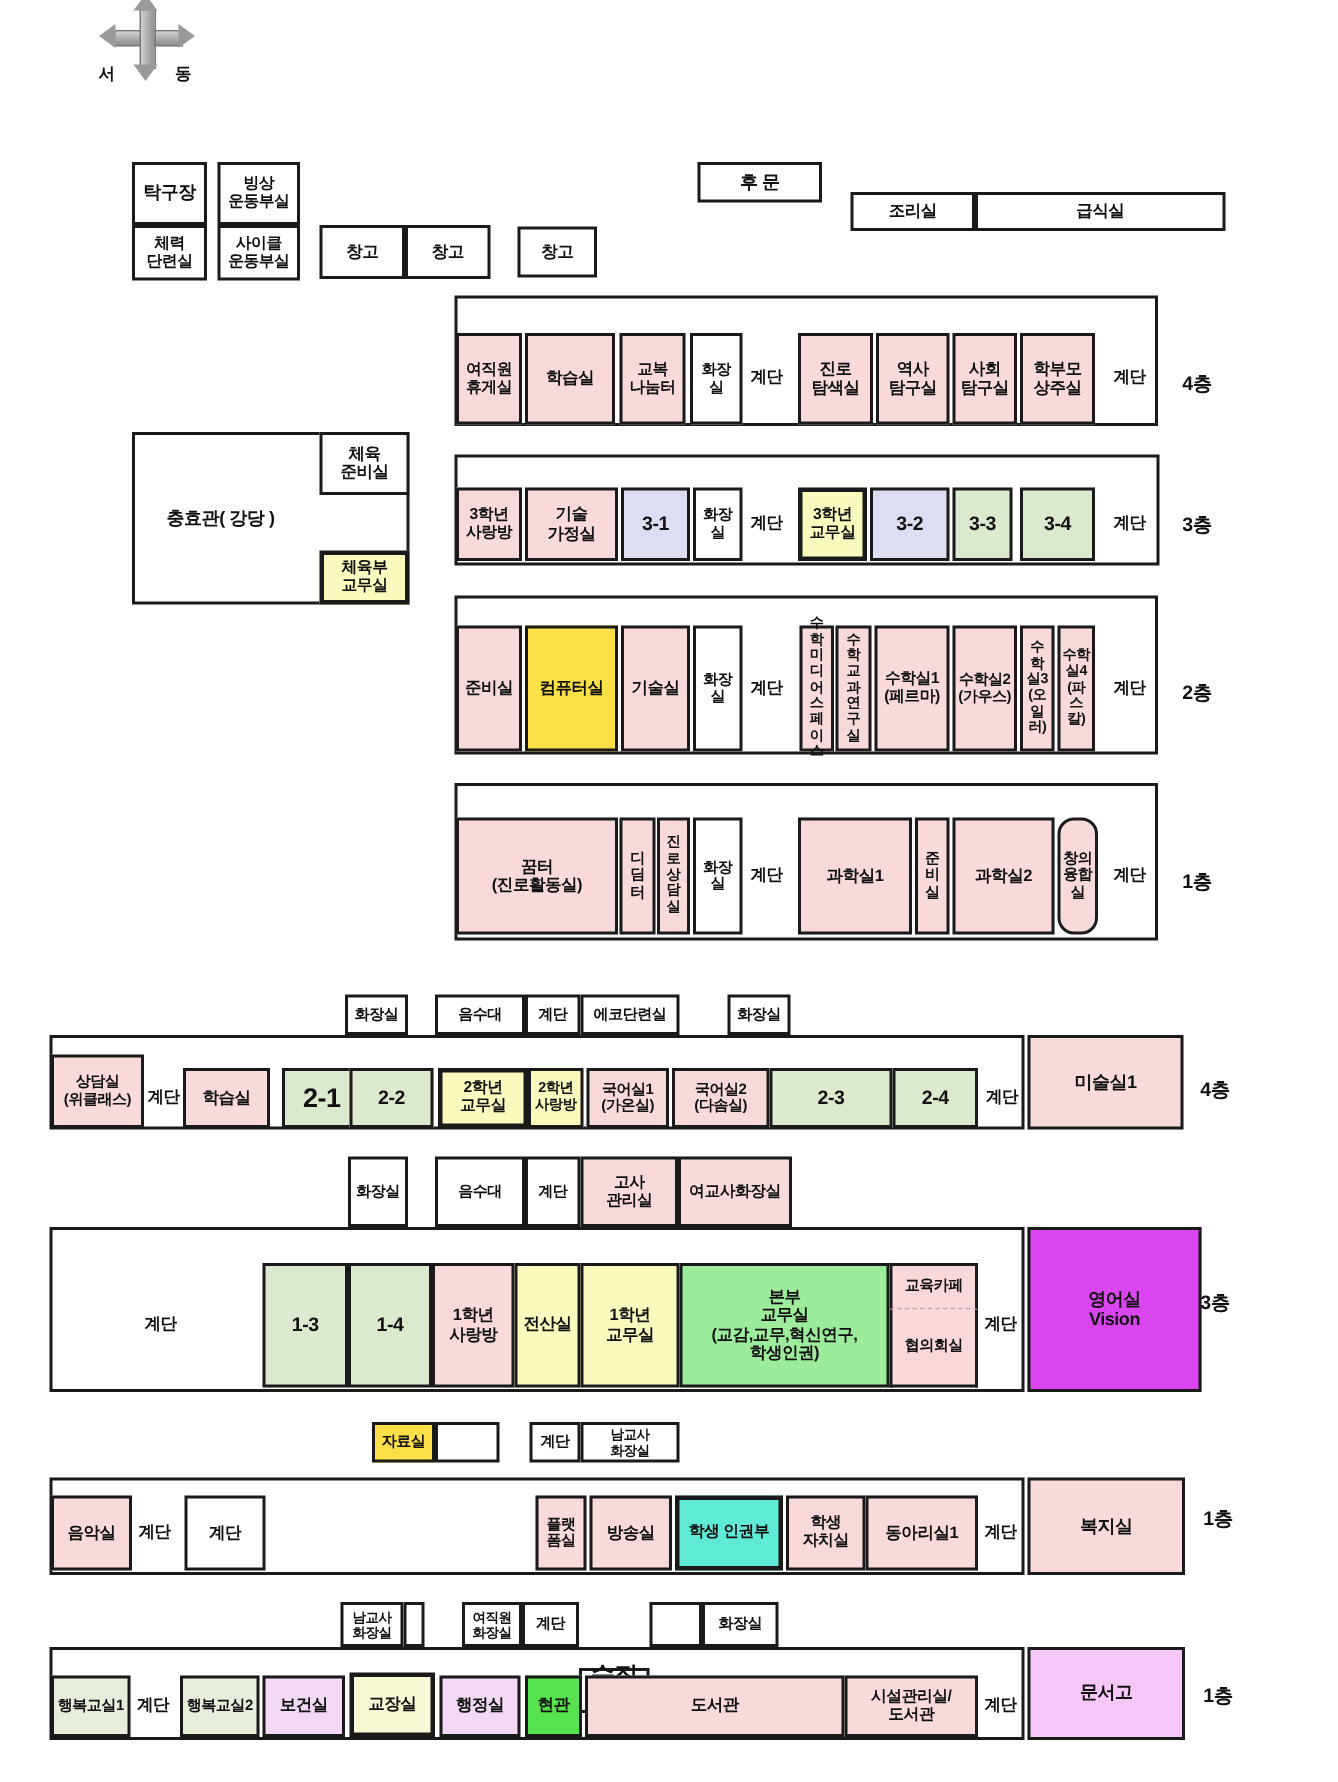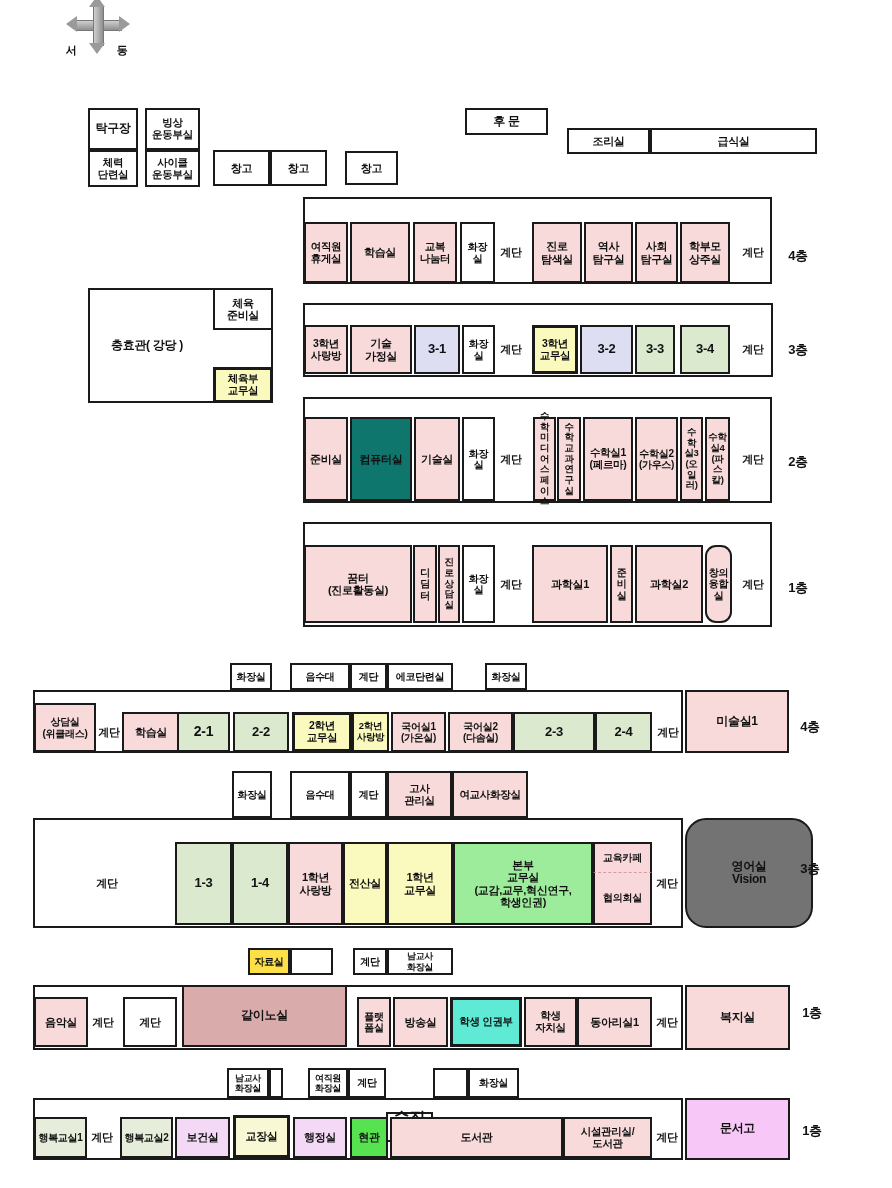--- a/index.html
+++ b/index.html
@@ -89,21 +89,21 @@
     <div class="room" style="left: 350px; top: 325px; width: 62px; height: 49px; background: rgb(248, 218, 218); font-size: 11px;">기술
 가정실</div>
     <div class="room" style="left: 414px; top: 325px; width: 46px; height: 49px; background: rgb(222, 222, 243); font-size: 13px;">3-1</div>
     <div class="room" style="left: 462px; top: 325px; width: 33px; height: 49px; background: rgb(255, 255, 255); font-size: 10px;">화장실</div>
     <div class="room thick" style="left: 532px; top: 325px; width: 46px; height: 49px; background: rgb(250, 250, 190); font-size: 10.5px;">3학년
 교무실</div>
     <div class="room" style="left: 580px; top: 325px; width: 53px; height: 49px; background: rgb(222, 222, 243); font-size: 13px;">3-2</div>
     <div class="room" style="left: 635px; top: 325px; width: 40px; height: 49px; background: rgb(219, 233, 207); font-size: 13px;">3-3</div>
     <div class="room" style="left: 680px; top: 325px; width: 50px; height: 49px; background: rgb(219, 233, 207); font-size: 13px;">3-4</div>
     <div class="room" style="left: 304px; top: 417px; width: 44px; height: 84px; background: rgb(248, 218, 218); font-size: 11px;">준비실</div>
-    <div class="room" style="left: 350px; top: 417px; width: 62px; height: 84px; background: #0f766e; font-size: 11px;">컴퓨터실</div>
+    <div class="room" style="left: 350px; top: 417px; width: 62px; height: 84px; background: #fde047; font-size: 11px;">컴퓨터실</div>
     <div class="room" style="left: 414px; top: 417px; width: 46px; height: 84px; background: rgb(248, 218, 218); font-size: 11px;">기술실</div>
     <div class="room" style="left: 462px; top: 417px; width: 33px; height: 84px; background: rgb(255, 255, 255); font-size: 10px;">화장실</div>
     <div class="room" style="left: 533px; top: 417px; width: 23px; height: 84px; background: rgb(248, 218, 218); font-size: 9.5px;">수학
 미디
 어스
 페이
 스</div>
     <div class="room" style="left: 557px; top: 417px; width: 24px; height: 84px; background: rgb(248, 218, 218); font-size: 9.5px;">수학
 교과
 연구
@@ -138,21 +138,21 @@
 융합
 실</div>
     <div class="room" style="left: 230px; top: 663px; width: 42px; height: 27px; background: rgb(255, 255, 255); font-size: 10px;">화장실</div>
     <div class="room" style="left: 290px; top: 663px; width: 60px; height: 27px; background: rgb(255, 255, 255); font-size: 10px;">음수대</div>
     <div class="room" style="left: 350px; top: 663px; width: 37px; height: 27px; background: rgb(255, 255, 255); font-size: 10px;">계단</div>
     <div class="room" style="left: 387px; top: 663px; width: 66px; height: 27px; background: rgb(255, 255, 255); font-size: 10px;">에코단련실</div>
     <div class="room" style="left: 485px; top: 663px; width: 42px; height: 27px; background: rgb(255, 255, 255); font-size: 10px;">화장실</div>
     <div class="room" style="left: 34px; top: 703px; width: 62px; height: 49px; background: rgb(248, 218, 218); font-size: 10px;">상담실
 (위클래스)</div>
     <div class="room" style="left: 122px; top: 712px; width: 58px; height: 40px; background: rgb(248, 218, 218); font-size: 11px;">학습실</div>
-    <div class="room" style="left: 177px; top: 712px; width: 53px; height: 40px; background: rgb(219, 233, 207); font-size: 14px;">2-1</div>
+    <div class="room" style="left: 188px; top: 712px; width: 53px; height: 40px; background: rgb(219, 233, 207); font-size: 18px;">2-1</div>
     <div class="room" style="left: 233px; top: 712px; width: 56px; height: 40px; background: rgb(219, 233, 207); font-size: 13px;">2-2</div>
     <div class="room thick" style="left: 292px; top: 712px; width: 60px; height: 40px; background: rgb(250, 250, 190); font-size: 10.5px;">2학년
 교무실</div>
     <div class="room" style="left: 352px; top: 712px; width: 37px; height: 40px; background: rgb(250, 250, 190); font-size: 9.5px;">2학년
 사랑방</div>
     <div class="room" style="left: 391px; top: 712px; width: 55px; height: 40px; background: rgb(248, 218, 218); font-size: 10px;">국어실1
 (가온실)</div>
     <div class="room" style="left: 448px; top: 712px; width: 65px; height: 40px; background: rgb(248, 218, 218); font-size: 10px;">국어실2
 (다솜실)</div>
     <div class="room" style="left: 513px; top: 712px; width: 82px; height: 40px; background: rgb(219, 233, 207); font-size: 13px;">2-3</div>
@@ -170,30 +170,29 @@
 사랑방</div>
     <div class="room" style="left: 343px; top: 842px; width: 44px; height: 83px; background: rgb(250, 250, 190); font-size: 11px;">전산실</div>
     <div class="room" style="left: 387px; top: 842px; width: 66px; height: 83px; background: rgb(250, 250, 190); font-size: 11px;">1학년
 교무실</div>
     <div class="room" style="left: 453px; top: 842px; width: 140px; height: 83px; background: rgb(156, 236, 156); font-size: 11px;">본부
 교무실
 (교감,교무,혁신연구,
 학생인권)</div>
     <div class="room dashB" style="left: 593px; top: 842px; width: 59px; height: 31px; background: rgb(248, 216, 218); font-size: 10px;">교육카페</div>
     <div class="room noT" style="left: 593px; top: 873px; width: 59px; height: 52px; background: rgb(248, 216, 218); font-size: 10px;">협의회실</div>
-    <div class="room" style="left: 685px; top: 818px; width: 128px; height: 110px; background: #737373; font-size: 12px; border-radius: 21px;">영어실
+    <div class="room" style="left: 685px; top: 818px; width: 116px; height: 110px; background: #d946ef; font-size: 12px;">영어실
 Vision</div>
     <div class="room" style="left: 248px; top: 948px; width: 42px; height: 27px; background: #fde047; font-size: 10px;">자료실</div>
     <div class="room" style="left: 290px; top: 948px; width: 43px; height: 27px; background: rgb(255, 255, 255); font-size: 10px;"></div>
     <div class="room" style="left: 353px; top: 948px; width: 34px; height: 27px; background: rgb(255, 255, 255); font-size: 10px;">계단</div>
     <div class="room" style="left: 387px; top: 948px; width: 66px; height: 27px; background: rgb(255, 255, 255); font-size: 9px;">남교사
 화장실</div>
     <div class="room" style="left: 34px; top: 997px; width: 54px; height: 50px; background: rgb(248, 218, 218); font-size: 11px;">음악실</div>
     <div class="room" style="left: 123px; top: 997px; width: 54px; height: 50px; background: rgb(255, 255, 255); font-size: 11px;">계단</div>
-    <div class="room" style="left: 182px; top: 985px; width: 165px; height: 62px; background: rgb(217, 171, 171); font-size: 12px;">같이노실</div>
     <div class="room" style="left: 357px; top: 997px; width: 34px; height: 50px; background: rgb(248, 218, 218); font-size: 10px;">플랫
 폼실</div>
     <div class="room" style="left: 393px; top: 997px; width: 55px; height: 50px; background: rgb(248, 218, 218); font-size: 11px;">방송실</div>
     <div class="room thick" style="left: 450px; top: 997px; width: 72px; height: 50px; background: #5eead4; font-size: 10.5px;">학생 인권부</div>
     <div class="room" style="left: 524px; top: 997px; width: 53px; height: 50px; background: rgb(248, 218, 218); font-size: 10.5px;">학생
 자치실</div>
     <div class="room" style="left: 577px; top: 997px; width: 75px; height: 50px; background: rgb(248, 218, 218); font-size: 11px;">동아리실1</div>
     <div class="room" style="left: 685px; top: 985px; width: 105px; height: 65px; background: rgb(248, 218, 218); font-size: 12px;">복지실</div>
     <div class="room" style="left: 227px; top: 1068px; width: 42px; height: 30px; background: rgb(255, 255, 255); font-size: 9px;">남교사
 화장실</div>

